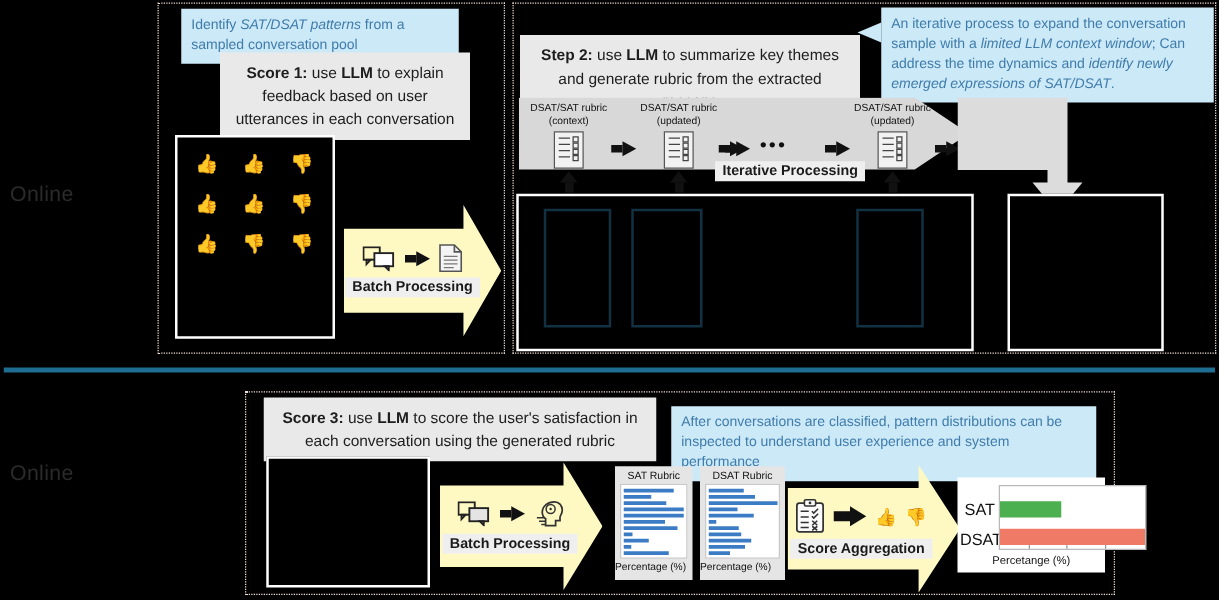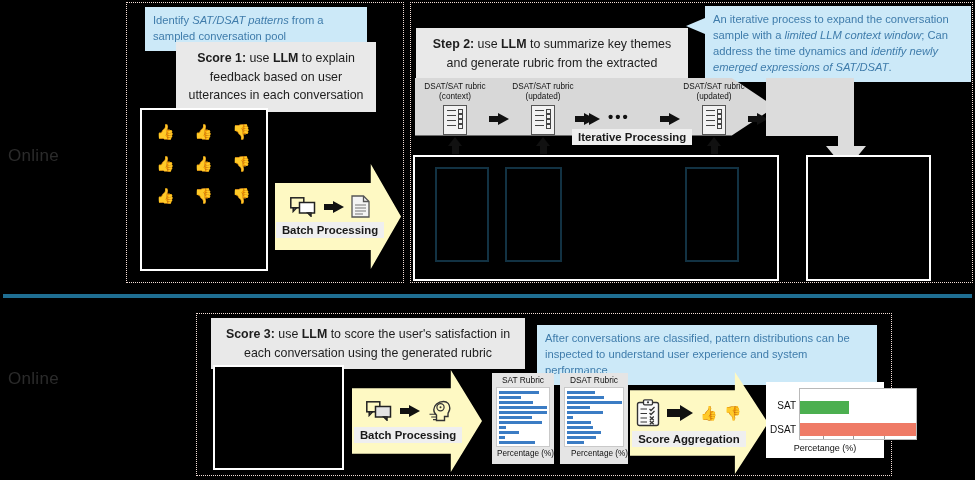--- a/index.html
+++ b/index.html
@@ -63,29 +63,29 @@
   
   .thumb{font-size:15px;line-height:1;}
   .thumb.up{color:#0e9b86;}
   .thumb.down{color:#e8112d;}
 
   
   .mini-chart-card{background:#e5e5e5;}
   .mini-title{font-size:8.4px;text-align:center;color:#111;padding:2px 0 2px;}
   .mini-plot{border:1px solid #c9c9c9;background:#fff;position:relative;}
   .mini-bar{background:#3b7cc4;height:2.6px;position:absolute;left:2px;}
-  .mini-xlabel{font-size:8.2px;text-align:right;color:#111;padding-top:2px;}
+  .mini-xlabel{font-size:8.2px;text-align:left;color:#111;padding-top:2px;}
 
   
   .final-card{background:#fff;}
   .final-plot{border:1px solid #b9b9b9;background:#fff;position:relative;}
   .fbar{position:absolute;height:13px;}
   .fbar.sat{background:#4caf50;}
   .fbar.dsat{background:#ef7b66;}
-  .ftick{font-size:10px;color:#111;position:absolute;text-align:right;}
+  .ftick{font-size:13px;color:#111;position:absolute;text-align:right;}
   .fxlabel{font-size:9px;text-align:center;color:#111;padding-top:1px;}
   .vtick{position:absolute;width:1px;height:3px;background:#999;bottom:0;}
 
   
   svg{display:block;}
 </style>
 </head>
 <body>
 
 <div class="abs stage-label" style="left:8px;top:146px;">Online</div>

